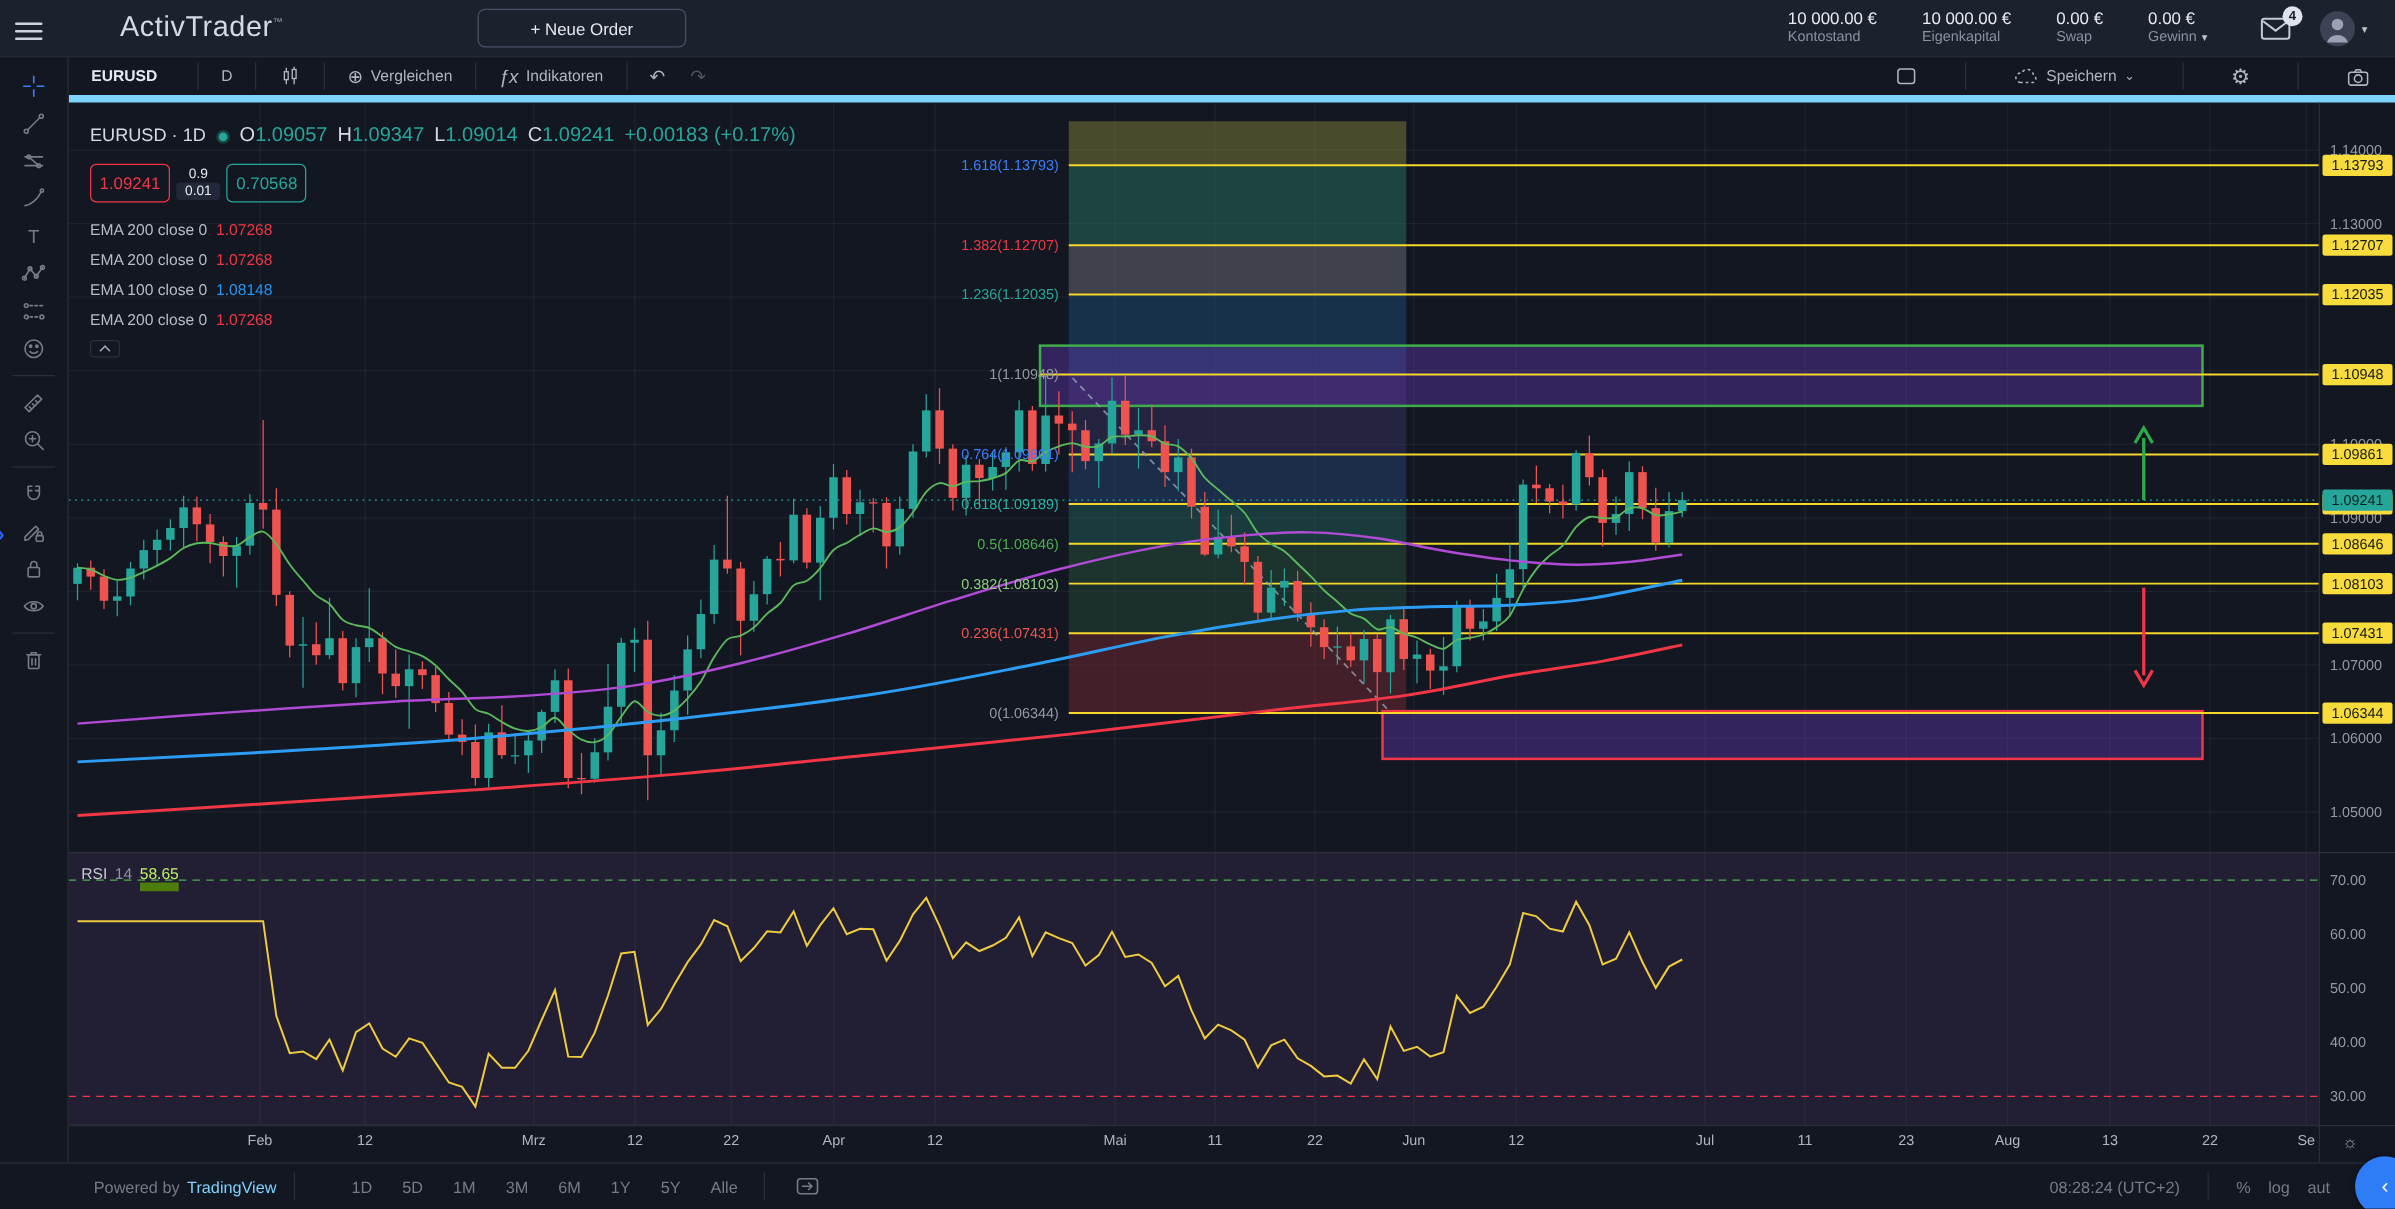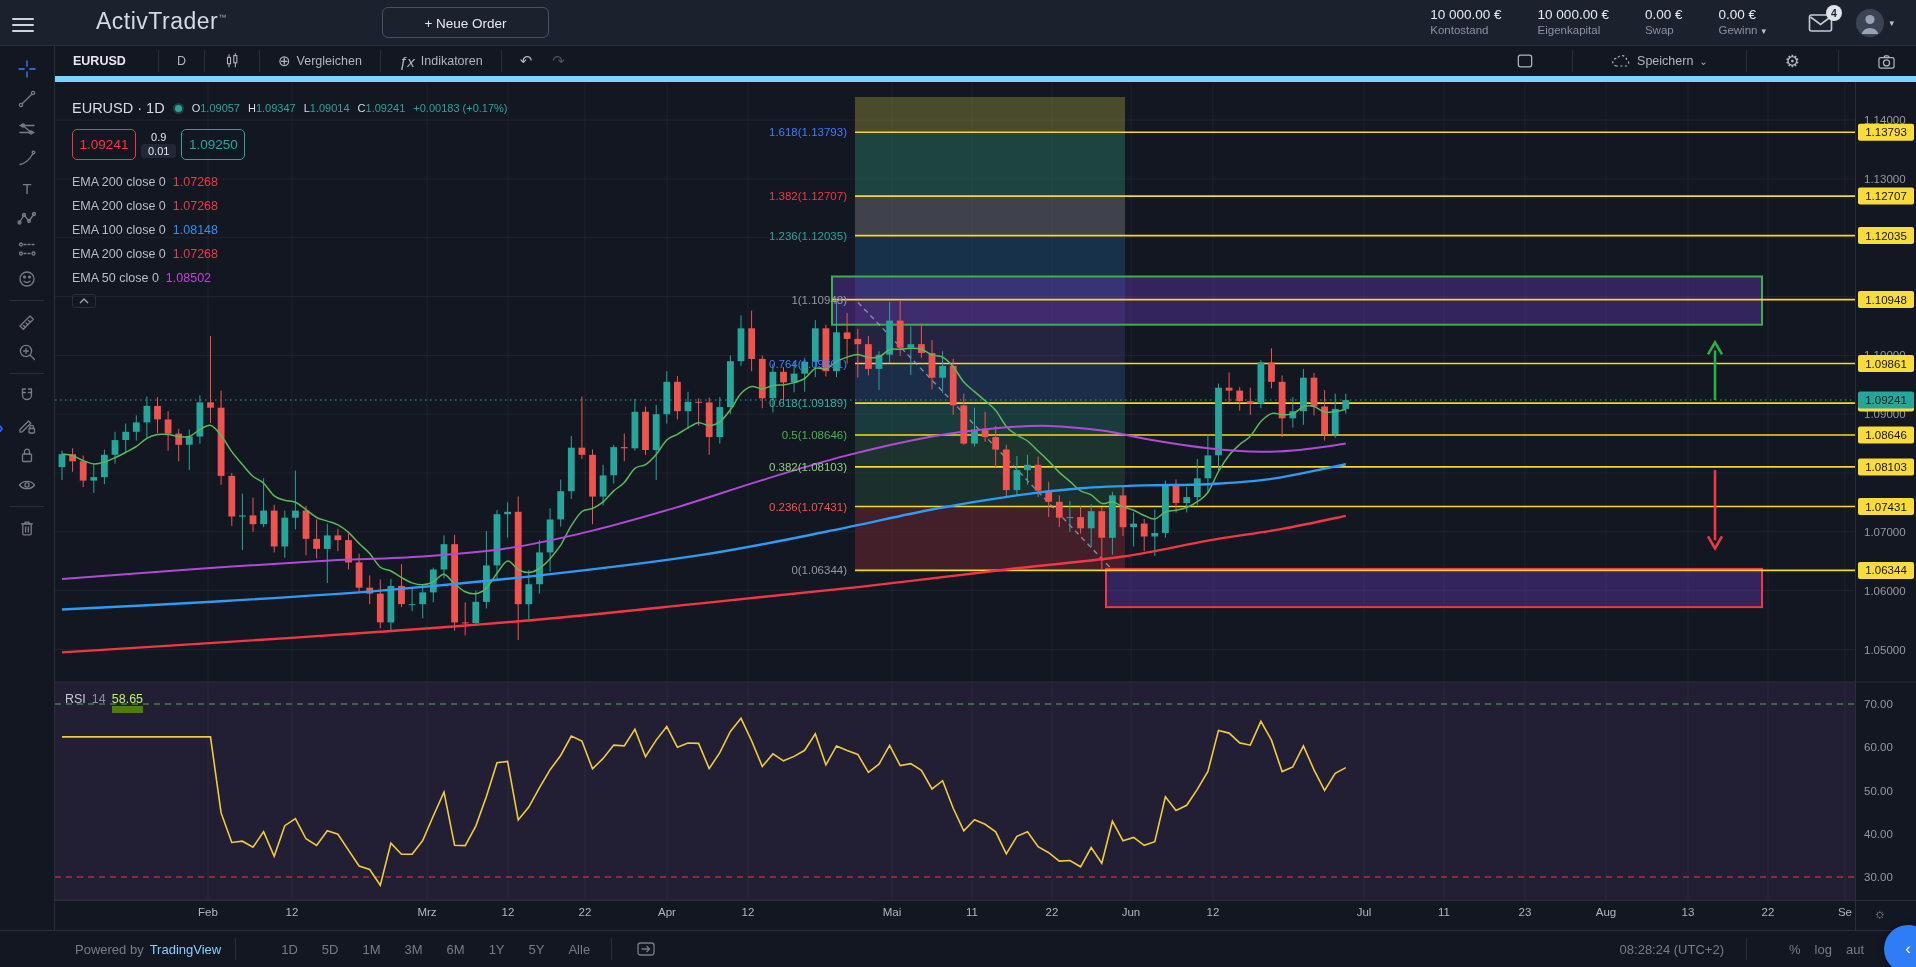--- a/index.html
+++ b/index.html
@@ -39,21 +39,21 @@
   .ltool{width:38px;height:30px;display:flex;align-items:center;justify-content:center;cursor:pointer;border-radius:4px;}
   .lsep{width:34px;height:1px;background:#2a2e39;margin:6px 0;}
   .expander{position:absolute;left:-2px;top:418px;color:#2962ff;font-size:17px;font-weight:bold;cursor:pointer;}
   
   .chartwrap{position:absolute;left:55px;top:82px;width:1861px;height:848px;}
   svg text{font-family:"Liberation Sans",sans-serif;}
   
   .legend{position:absolute;left:72px;top:100px;pointer-events:none;}
   .lg-row1{display:flex;align-items:center;gap:8px;font-size:14.5px;color:#d7dbe4;}
   .lg-dot{width:11px;height:11px;border-radius:50%;background:#26a69a;border:2px solid #16433f;}
-  .ohlc{display:flex;gap:8px;font-size:11px;}
+  .ohlc{display:flex;gap:8px;font-size:16px;}
   .ohlc .k{color:#d7dbe4;}
   .ohlc .v{color:#26a69a;}
   .lg-boxes{display:flex;align-items:center;gap:5px;margin-top:13px;pointer-events:auto;}
   .px-box{width:64px;height:31px;border-radius:5px;border:1px solid;display:flex;align-items:center;justify-content:center;
        font-size:13.5px;background:rgba(19,23,34,.55);cursor:pointer;}
   .px-box.bid{border-color:#f23645;color:#f23645;}
   .px-box.ask{border-color:#26a69a;color:#26a69a;}
   .spread{display:flex;flex-direction:column;align-items:center;font-size:11px;color:#e6e9ef;}
   .spread .s2{background:#232838;border-radius:3px;padding:1px 7px;margin-top:1px;}
   .ind-rows{margin-top:10px;}
@@ -66,21 +66,21 @@
   .rsi-label .p{color:#8a91a0;}
   .rsi-label .v{color:#bef264;border-bottom:7px solid #4d7c0f;}
   
   .bottombar{position:absolute;left:0;bottom:0;width:100%;height:37px;background:#131722;border-top:1px solid #2a2e39;
        display:flex;align-items:center;font-size:13px;color:#787b86;}
   .bb-left{display:flex;align-items:center;padding-left:75px;gap:6px;}
   .tvlink{color:#7dd3fc;cursor:pointer;}
   .ranges{display:flex;align-items:center;gap:10px;margin-left:24px;}
   .rbtn{padding:3px 7px;border-radius:4px;cursor:pointer;color:#787b86;}
   .bb-right{margin-left:auto;display:flex;align-items:center;gap:14px;padding-right:38px;}
-  .togg{cursor:pointer;margin-left:20px;}
+  .togg{cursor:pointer;}
   .bluecircle{position:absolute;right:-16px;bottom:-6px;width:48px;height:48px;border-radius:50%;background:#2e7cf6;
        color:#fff;font-size:17px;display:flex;align-items:center;justify-content:center;cursor:pointer;
        box-shadow:0 0 6px rgba(0,0,0,.4);}
 </style>
 </head>
 <body>
 
 <div class="app">
 
   <div class="topbar">
@@ -714,42 +714,38 @@
           <span><span class="k">C</span><span class="v">1.09241</span></span>
           <span class="v">+0.00183 (+0.17%)</span>
         </span>
     </div>
     <div class="lg-boxes">
       <div class="px-box bid">1.09241</div>
       <div class="spread">
         <span class="s1">0.9</span>
         <span class="s2">0.01</span>
       </div>
-      <div class="px-box ask">1.09250</div>
+      <div class="px-box ask">0.70568</div>
     </div>
     <div class="ind-rows" id="ind-rows">
         <div class="ind-row">
           <span>EMA 200 close 0</span>
   <span style="color:#f23645">1.07268</span>
         </div>
         <div class="ind-row">
           <span>EMA 200 close 0</span>
   <span style="color:#f23645">1.07268</span>
         </div>
         <div class="ind-row">
           <span>EMA 100 close 0</span>
   <span style="color:#2196f3">1.08148</span>
         </div>
         <div class="ind-row">
           <span>EMA 200 close 0</span>
   <span style="color:#f23645">1.07268</span>
-        </div>
-        <div class="ind-row">
-          <span>EMA 50 close 0</span>
-  <span style="color:#c541d8">1.08502</span>
         </div>
       </div>
     <div class="collapse-btn">
       <svg width="10" height="6" viewBox="0 0 10 6">
           <path d="M1 5 L5 1 L9 5" fill="none" stroke="#9aa0ac" stroke-width="1.4"></path>
         </svg>
     </div>
   </div>
 
   <div class="rsi-label">

